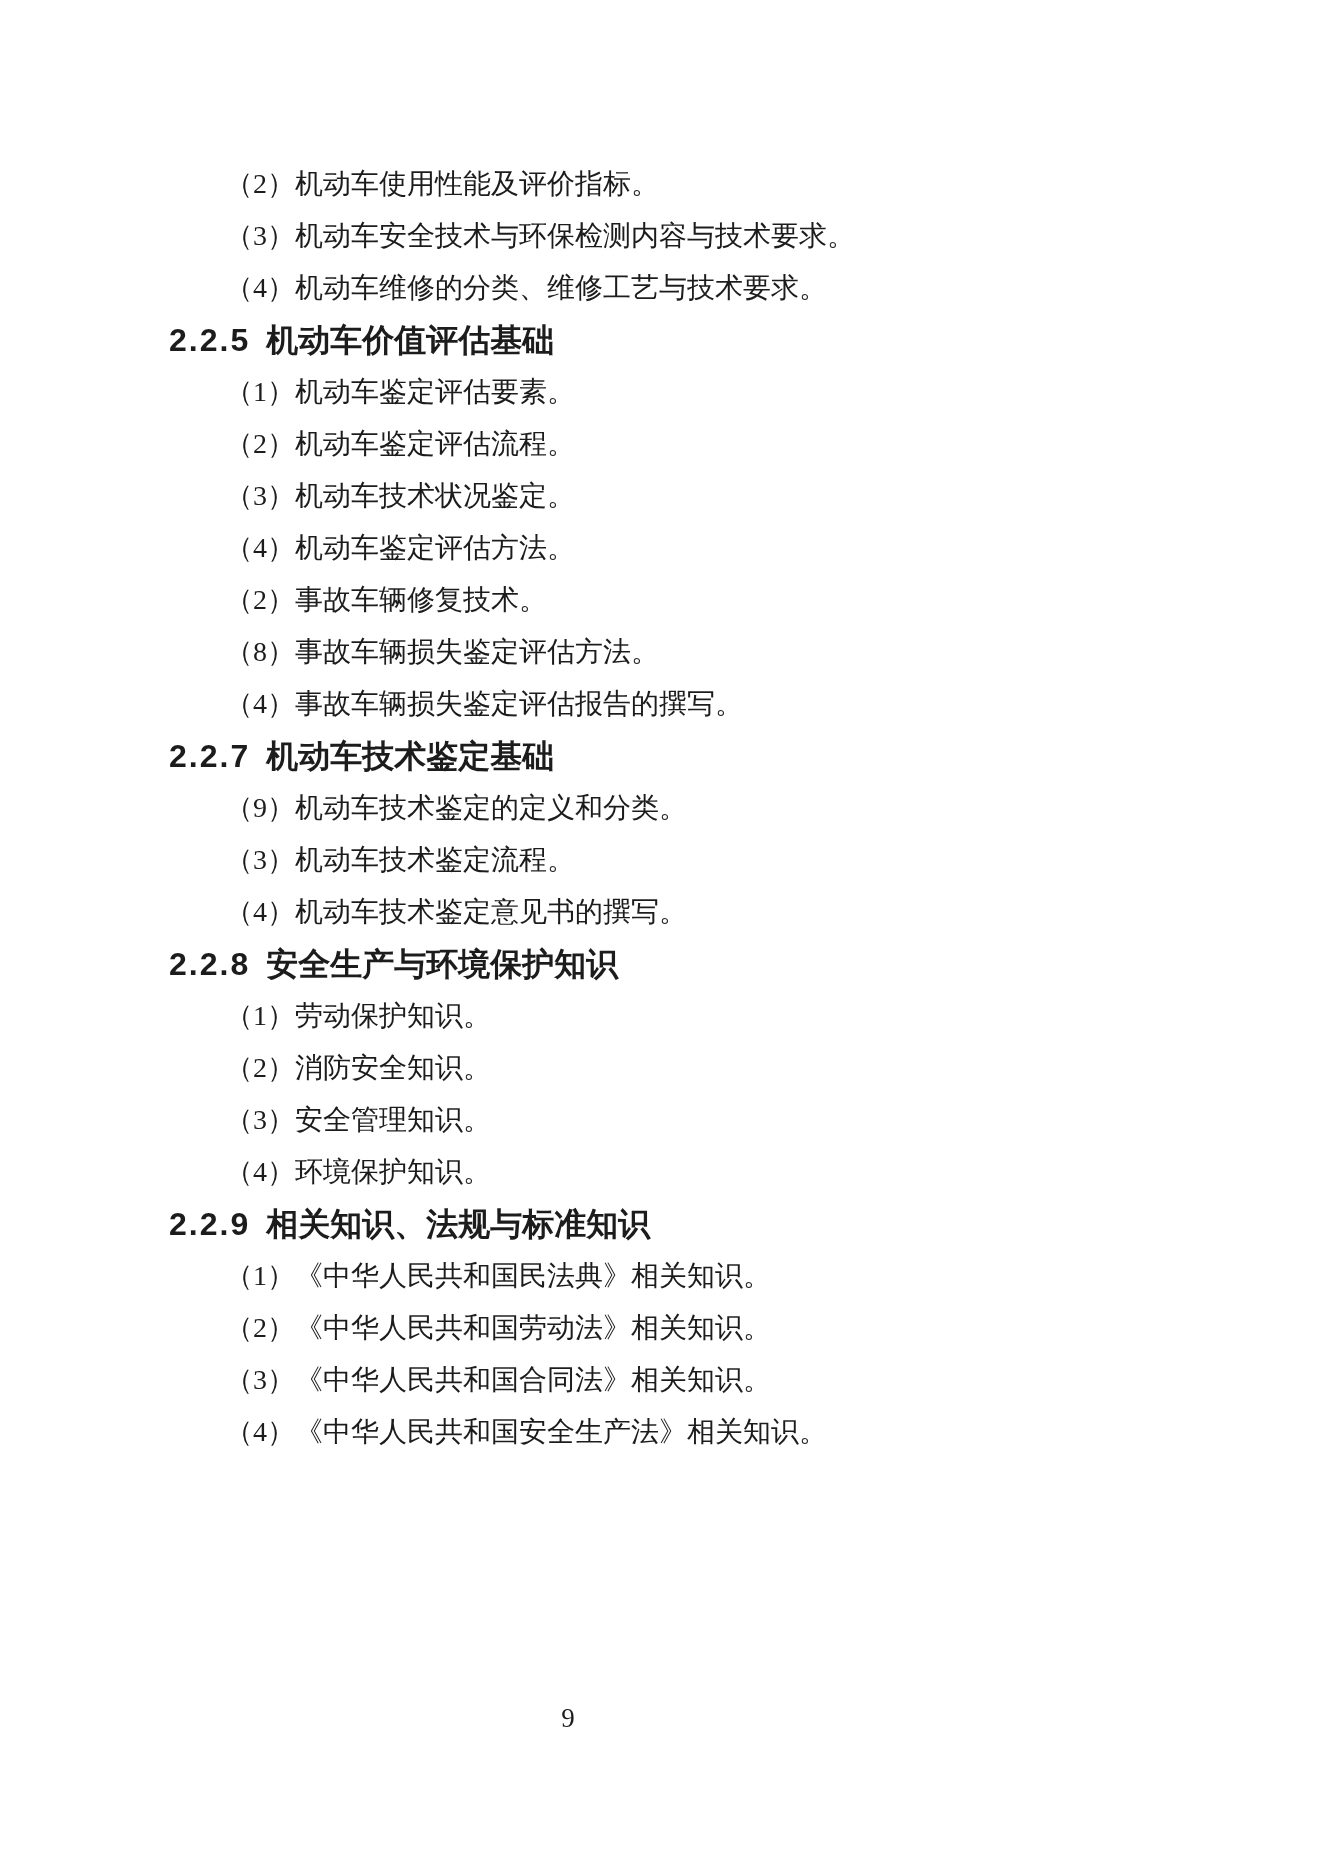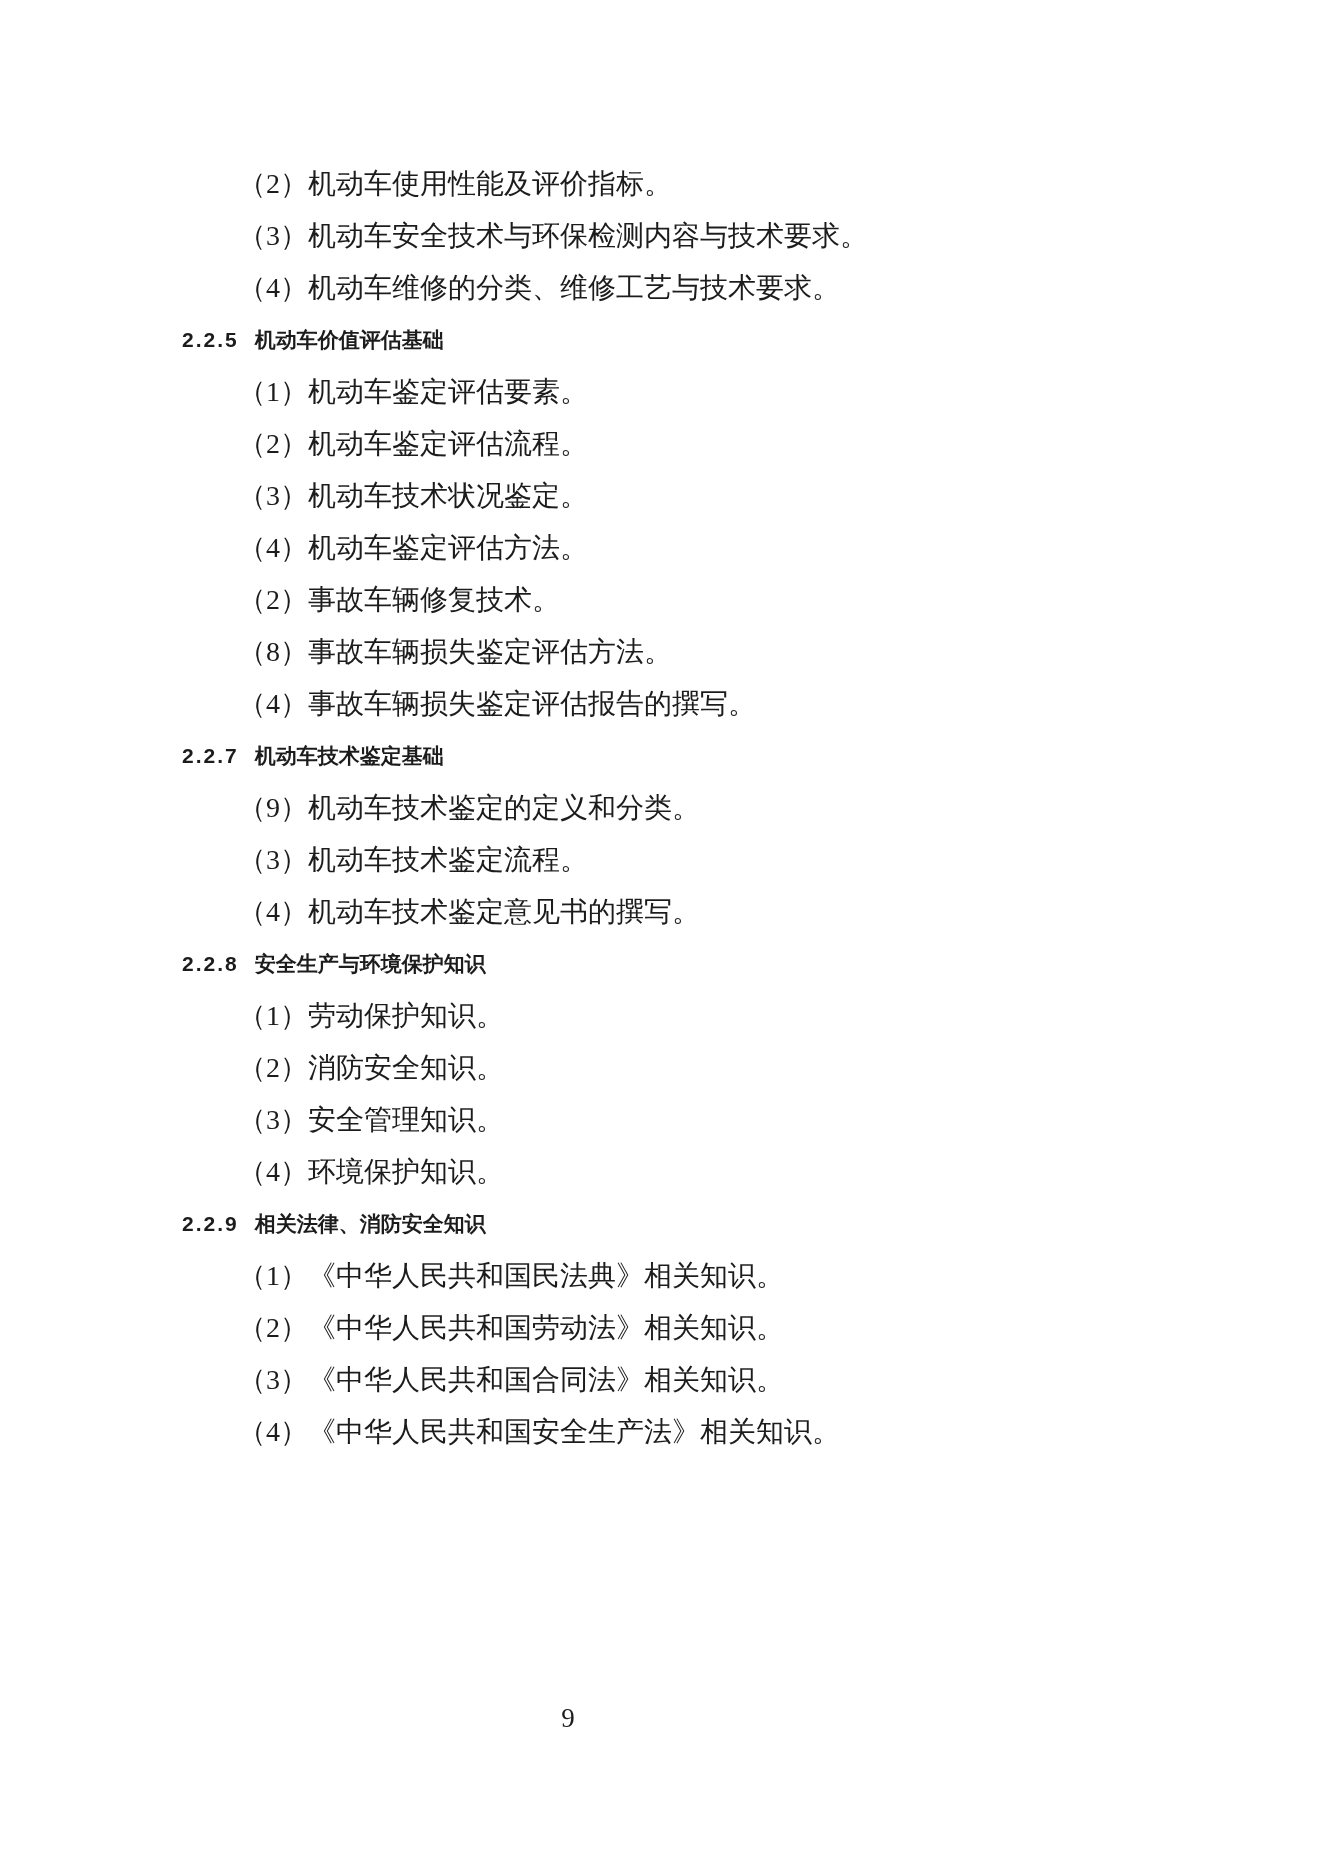--- a/index.html
+++ b/index.html
@@ -8,36 +8,36 @@
     width: 1323px;
     height: 1871px;
     margin: 0 auto;
     background: #ffffff;
     overflow: hidden;
     font-family: "Liberation Serif", "DejaVu Serif", serif;
     color: #1c1c1c;
   }
   .content {
     position: absolute;
-    left: 182px;
+    left: 169px;
     top: 158px;
     width: 1000px;
   }
   .item {
     margin: 0;
     font-size: 28px;
     line-height: 52px;
     text-indent: 56px;
     font-family: "Liberation Serif", "DejaVu Serif", serif;
     font-weight: 400;
     white-space: nowrap;
   }
   .heading {
     margin: 0;
-    font-size: 21px;
+    font-size: 32px;
     line-height: 52px;
     font-weight: 700;
     font-family: "Liberation Sans", "DejaVu Sans", sans-serif;
     white-space: nowrap;
   }
   .heading .num {
     letter-spacing: 2px;
     margin-right: 16px;
   }
   .pageno {
@@ -75,21 +75,21 @@
     <p class="item">（9）机动车技术鉴定的定义和分类。</p>
     <p class="item">（3）机动车技术鉴定流程。</p>
     <p class="item">（4）机动车技术鉴定意见书的撰写。</p>
 
     <h3 class="heading"><span class="num">2.2.8</span><span>安全生产与环境保护知识</span></h3>
     <p class="item">（1）劳动保护知识。</p>
     <p class="item">（2）消防安全知识。</p>
     <p class="item">（3）安全管理知识。</p>
     <p class="item">（4）环境保护知识。</p>
 
-    <h3 class="heading"><span class="num">2.2.9</span><span>相关法律、消防安全知识</span></h3>
+    <h3 class="heading"><span class="num">2.2.9</span><span>相关知识、法规与标准知识</span></h3>
     <p class="item">（1）《中华人民共和国民法典》相关知识。</p>
     <p class="item">（2）《中华人民共和国劳动法》相关知识。</p>
     <p class="item">（3）《中华人民共和国合同法》相关知识。</p>
     <p class="item">（4）《中华人民共和国安全生产法》相关知识。</p>
 
   </div>
 
   <div class="pageno">9</div>
 </div>
 

